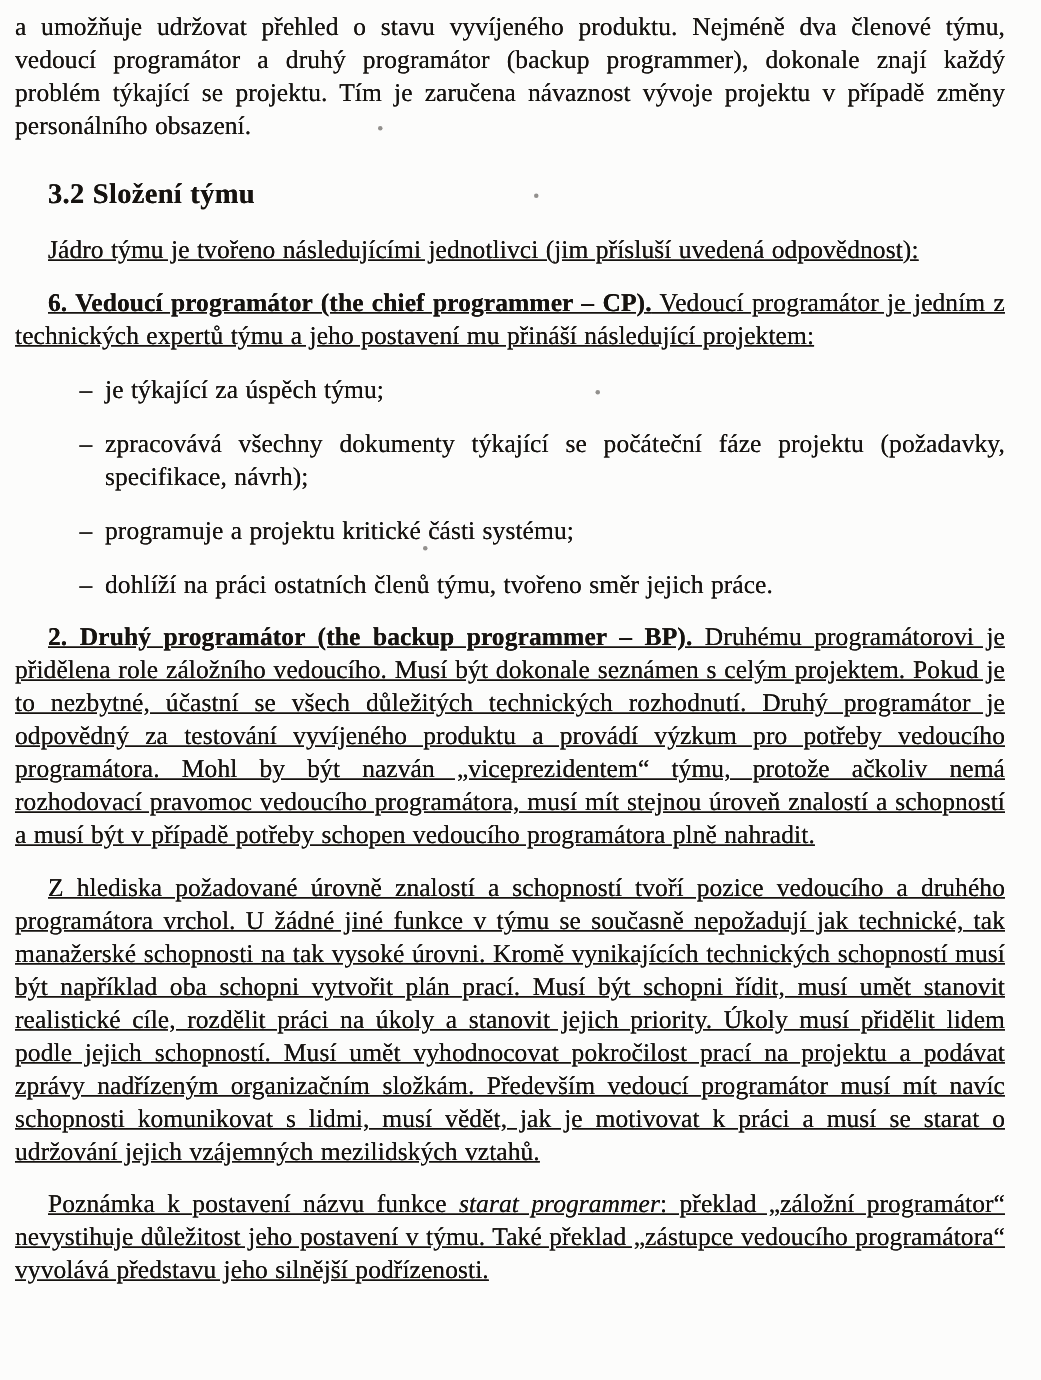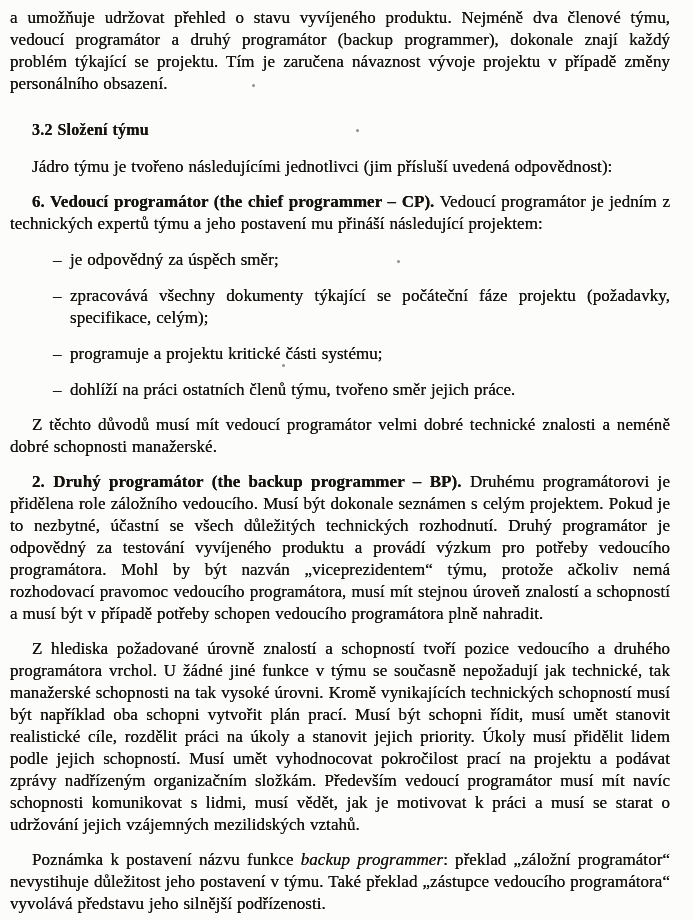--- a/index.html
+++ b/index.html
@@ -22,23 +22,23 @@
     font-size: 17px;
     line-height: 22px;
     color: var(--ink);
     text-align: justify;
     letter-spacing: 0.05px;
     word-spacing: 0.6px;
     text-shadow: 0 0 0.35px currentColor;
   }
   .para { margin-top: 13px; }
   .para.first { margin-top: 0; }
-  .indent { text-indent: 22px; }
+  .indent { text-indent: 22px; text-decoration: underline; }
   .heading {
-    font-size: 16px;
+    font-size: 19px;
     font-weight: bold;
     text-align: left;
     margin: 24px 0 15px 22px;
     letter-spacing: 0.2px;
   }
   .lead { font-weight: bold; }
   .term { font-style: italic; }
   .bullets { margin-top: 2px; }
   .bullet {
     display: flex;
@@ -72,42 +72,41 @@
 
   <h2 class="heading">3.2 Složení týmu</h2>
 
   <p class="para indent">Jádro týmu je tvořeno následujícími jednotlivci (jim přísluší uvedená odpovědnost):</p>
 
   <p class="para indent"><span class="lead">6. Vedoucí programátor (the chief programmer – CP).</span><span> Vedoucí programátor je jedním z technických expertů týmu a jeho postavení mu přináší následující projektem:</span></p>
 
   <div class="bullets">
     <div class="bullet">
       <span class="dash">–</span>
-      <span class="bullet-text">je odpovědný za úspěch směr;</span>
+      <span class="bullet-text">je týkající za úspěch týmu;</span>
     </div>
     <div class="bullet">
       <span class="dash">–</span>
-      <span class="bullet-text">zpracovává všechny dokumenty týkající se počáteční fáze projektu (požadavky, specifikace, celým);</span>
+      <span class="bullet-text">zpracovává všechny dokumenty týkající se počáteční fáze projektu (požadavky, specifikace, návrh);</span>
     </div>
     <div class="bullet">
       <span class="dash">–</span>
       <span class="bullet-text">programuje a projektu kritické části systému;</span>
     </div>
     <div class="bullet">
       <span class="dash">–</span>
       <span class="bullet-text">dohlíží na práci ostatních členů týmu, tvořeno směr jejich práce.</span>
     </div>
   </div>
 
-  <p class="para indent">Z těchto důvodů musí mít vedoucí programátor velmi dobré technické znalosti a neméně dobré schopnosti manažerské.</p>
 
   <p class="para indent"><span class="lead">2. Druhý programátor (the backup programmer – BP).</span><span> Druhému programátorovi je přidělena role záložního vedoucího. Musí být dokonale seznámen s celým projektem. Pokud je to nezbytné, účastní se všech důležitých technických rozhodnutí. Druhý programátor je odpovědný za testování vyvíjeného produktu a provádí výzkum pro potřeby vedoucího programátora. Mohl by být nazván „viceprezidentem“ týmu, protože ačkoliv nemá rozhodovací pravomoc vedoucího programátora, musí mít stejnou úroveň znalostí a schopností a musí být v případě potřeby schopen vedoucího programátora plně nahradit.</span></p>
 
   <p class="para indent">Z hlediska požadované úrovně znalostí a schopností tvoří pozice vedoucího a druhého programátora vrchol. U žádné jiné funkce v týmu se současně nepožadují jak technické, tak manažerské schopnosti na tak vysoké úrovni. Kromě vynikajících technických schopností musí být například oba schopni vytvořit plán prací. Musí být schopni řídit, musí umět stanovit realistické cíle, rozdělit práci na úkoly a stanovit jejich priority. Úkoly musí přidělit lidem podle jejich schopností. Musí umět vyhodnocovat pokročilost prací na projektu a podávat zprávy nadřízeným organizačním složkám. Především vedoucí programátor musí mít navíc schopnosti komunikovat s lidmi, musí vědět, jak je motivovat k práci a musí se starat o udržování jejich vzájemných mezilidských vztahů.</p>
 
-  <p class="para indent"><span>Poznámka k postavení názvu funkce </span><span class="term">backup programmer</span><span>: překlad „záložní programátor“ nevystihuje důležitost jeho postavení v týmu. Také překlad „zástupce vedoucího programátora“ vyvolává představu jeho silnější podřízenosti.</span></p>
+  <p class="para indent"><span>Poznámka k postavení názvu funkce </span><span class="term">starat programmer</span><span>: překlad „záložní programátor“ nevystihuje důležitost jeho postavení v týmu. Také překlad „zástupce vedoucího programátora“ vyvolává představu jeho silnější podřízenosti.</span></p>
 
   <div class="speck" style="left:252px; top:84px;"></div>
   <div class="speck" style="left:356px; top:129px;"></div>
   <div class="speck" style="left:397px; top:260px;"></div>
   <div class="speck" style="left:282px; top:364px;"></div>
 
 </div>
 
 </body></html>

